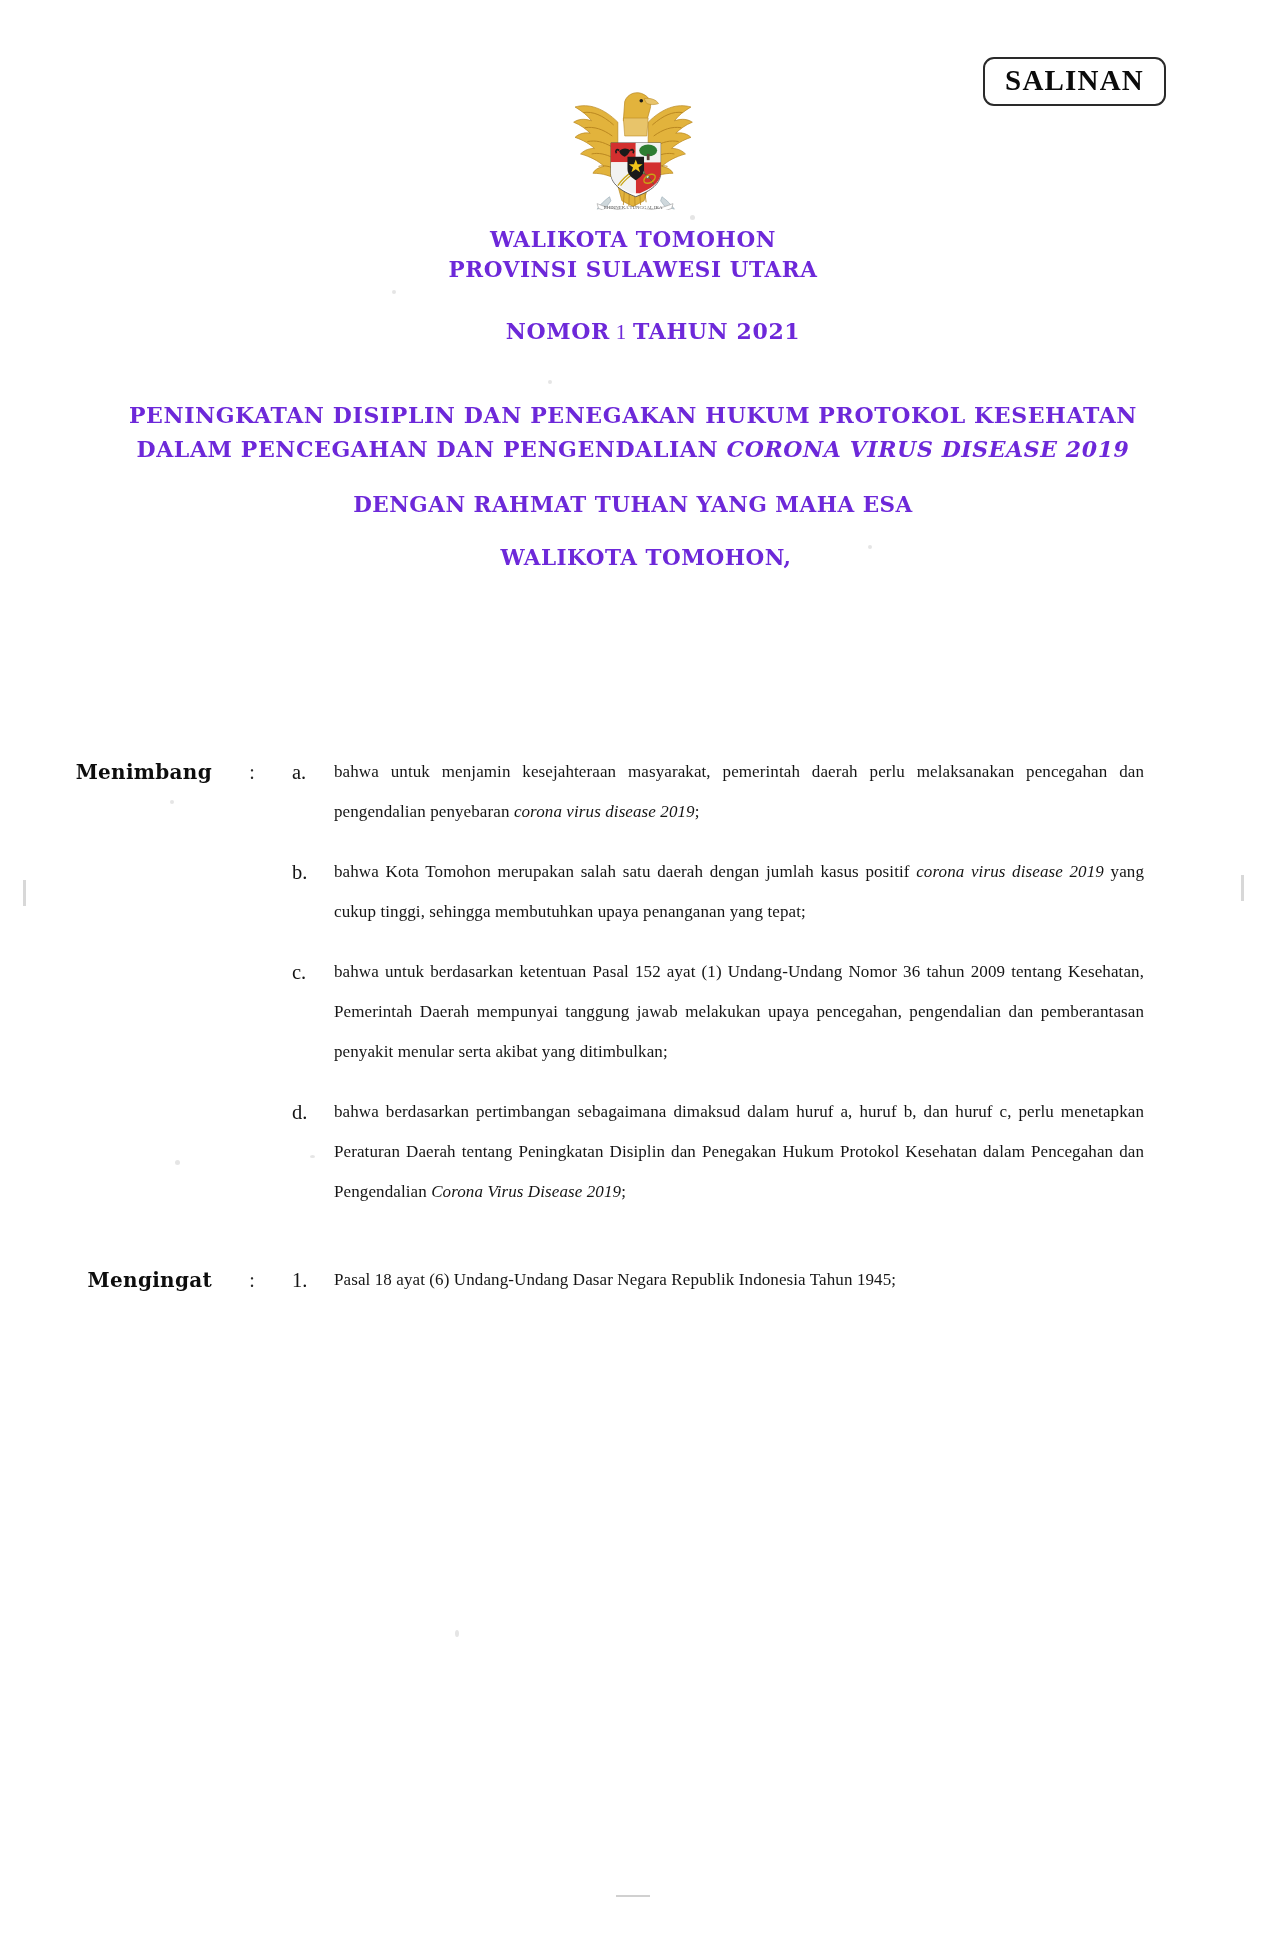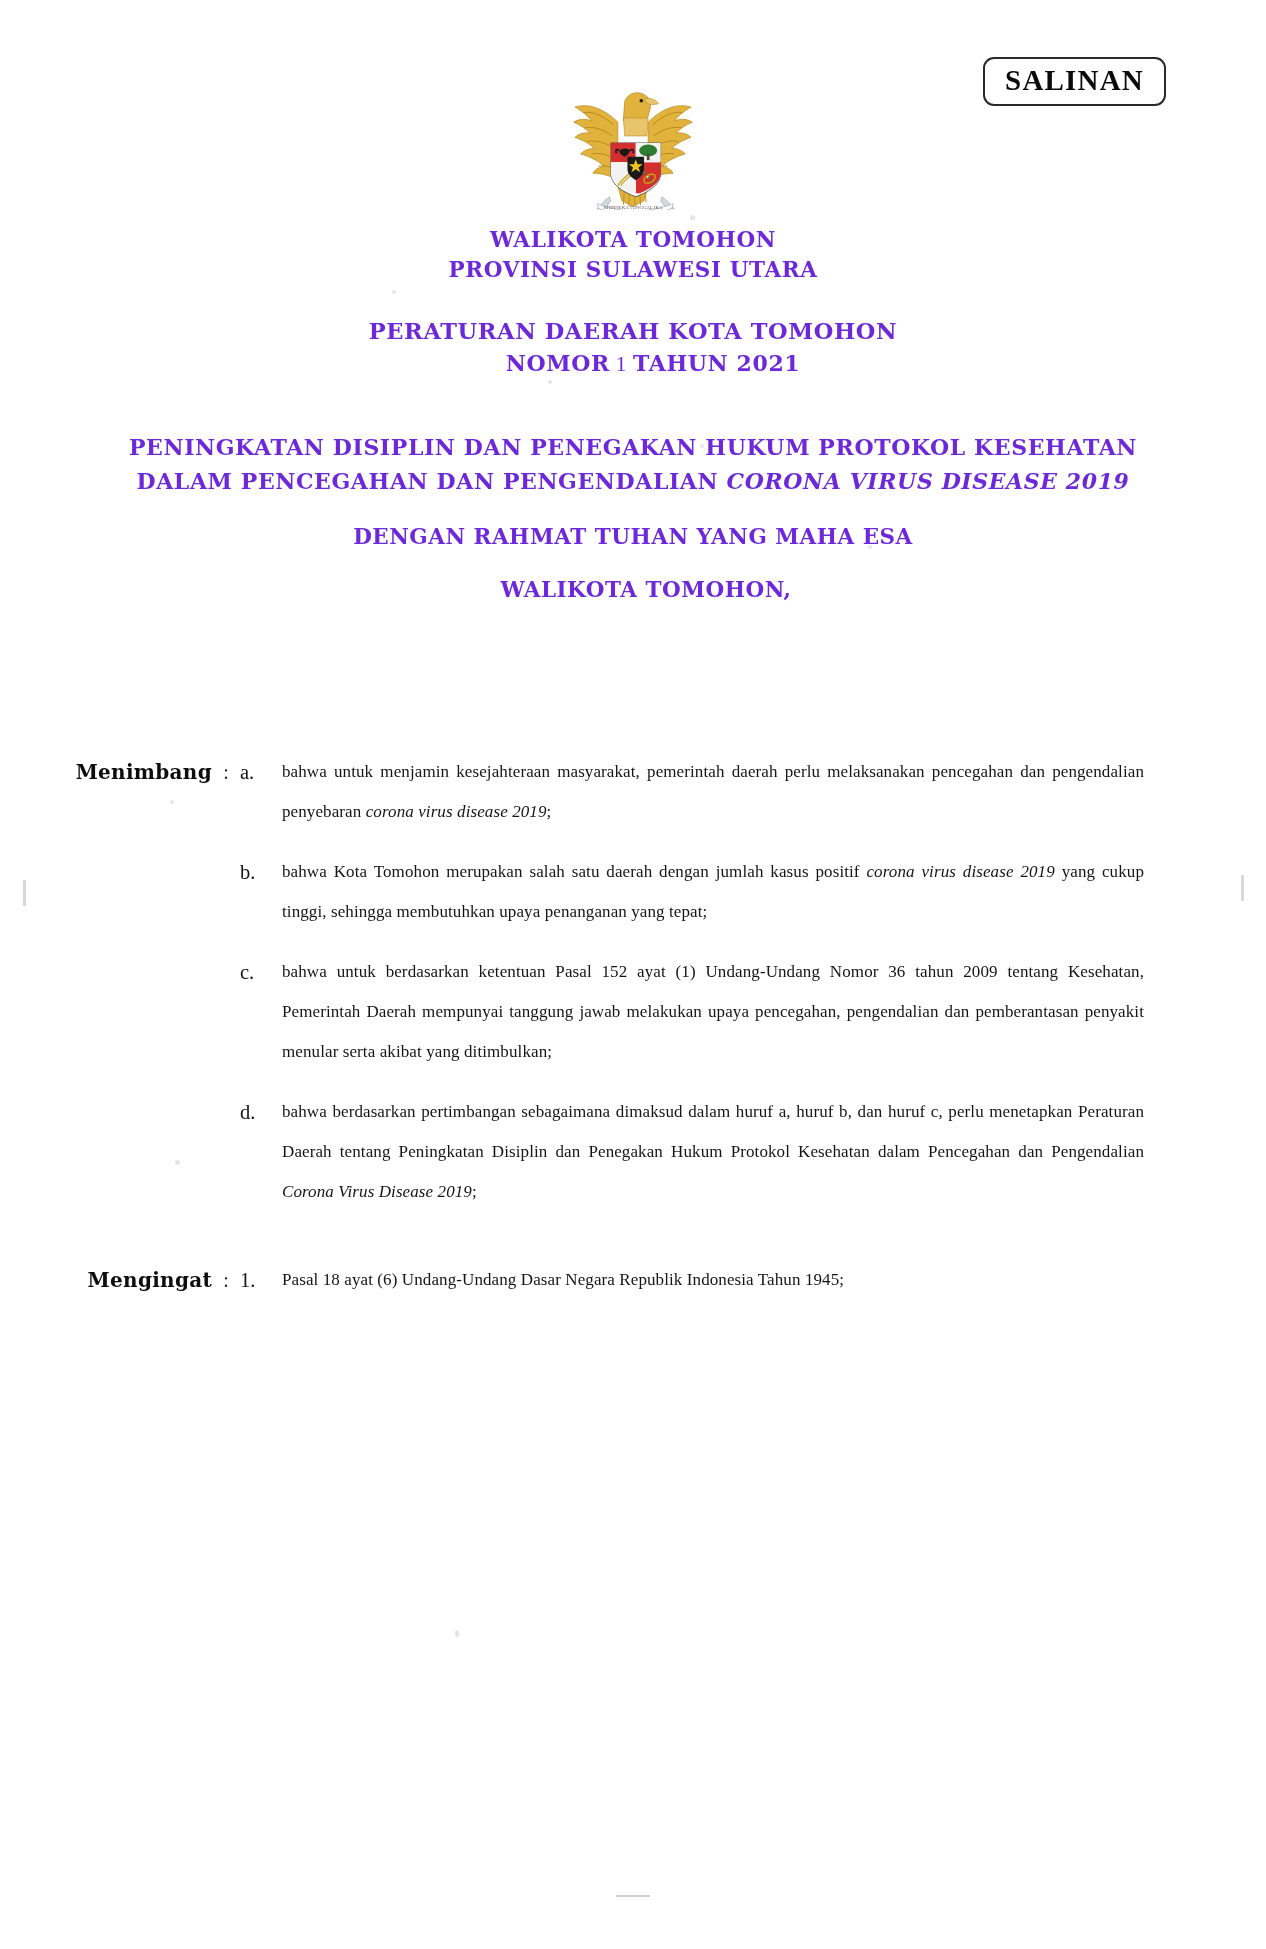--- a/index.html
+++ b/index.html
@@ -121,20 +121,21 @@
   .body-area {
     position: absolute;
     top: 752px;
     left: 0;
     right: 0;
   }
   .clause-block {
     display: flex;
     align-items: flex-start;
     margin-bottom: 6px;
+    gap: 26px;
   }
   .label-cell {
     width: 212px;
     text-align: right;
     padding-right: 0;
     flex: 0 0 212px;
     font-family: "DejaVu Serif", "Liberation Serif", serif;
     font-weight: bold;
     font-size: 20px;
     line-height: 40px;
@@ -299,21 +300,20 @@
       <text x="100" y="184" font-size="7" text-anchor="middle" fill="#5a5a5a" font-family="Liberation Serif, serif">BHINNEKA TUNGGAL IKA</text>
     </svg>
   </div>
 
   <div class="header">
     <div class="hdr-line h-auth">WALIKOTA TOMOHON</div>
     <div class="hdr-line h-auth">PROVINSI SULAWESI UTARA</div>
 
     <div class="gap-1"></div>
 
-    <div class="hdr-line h-perda">PERATURAN DAERAH KOTA TOMOHON</div>
     <div class="hdr-line h-nomor">
       <span>NOMOR</span><span class="thin-num">1</span><span>TAHUN</span>
       <span>2021</span>
     </div>
 
     <div class="gap-2"></div>
 
 
     <div class="gap-3"></div>
 

